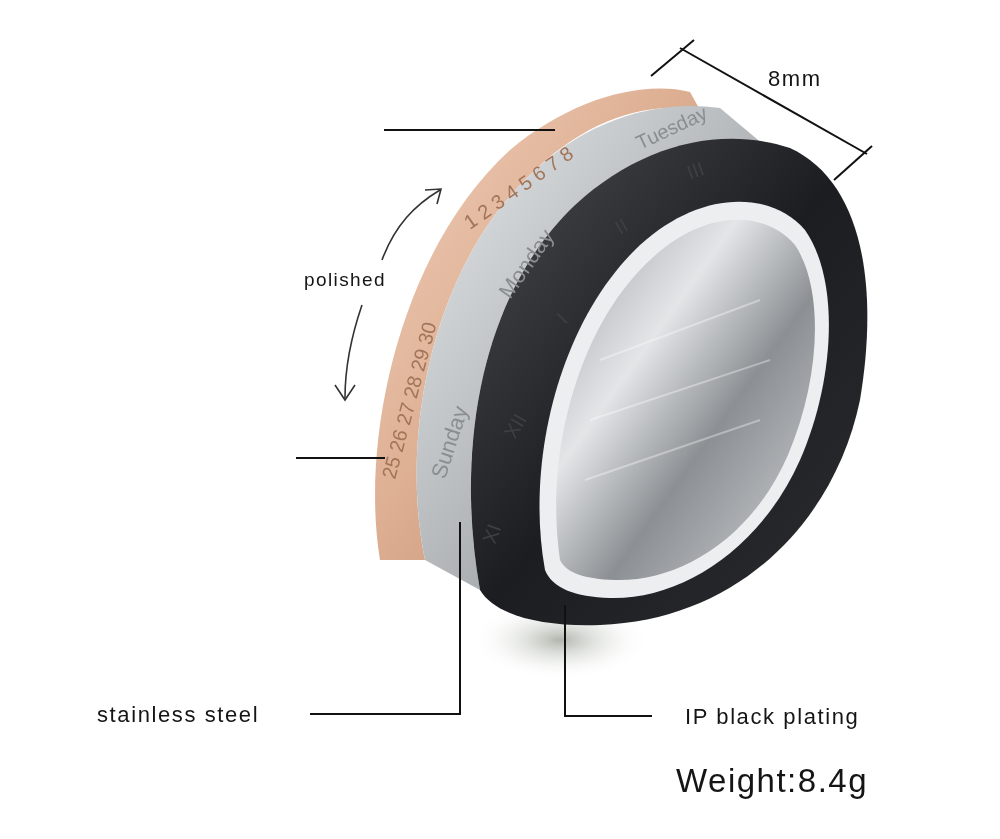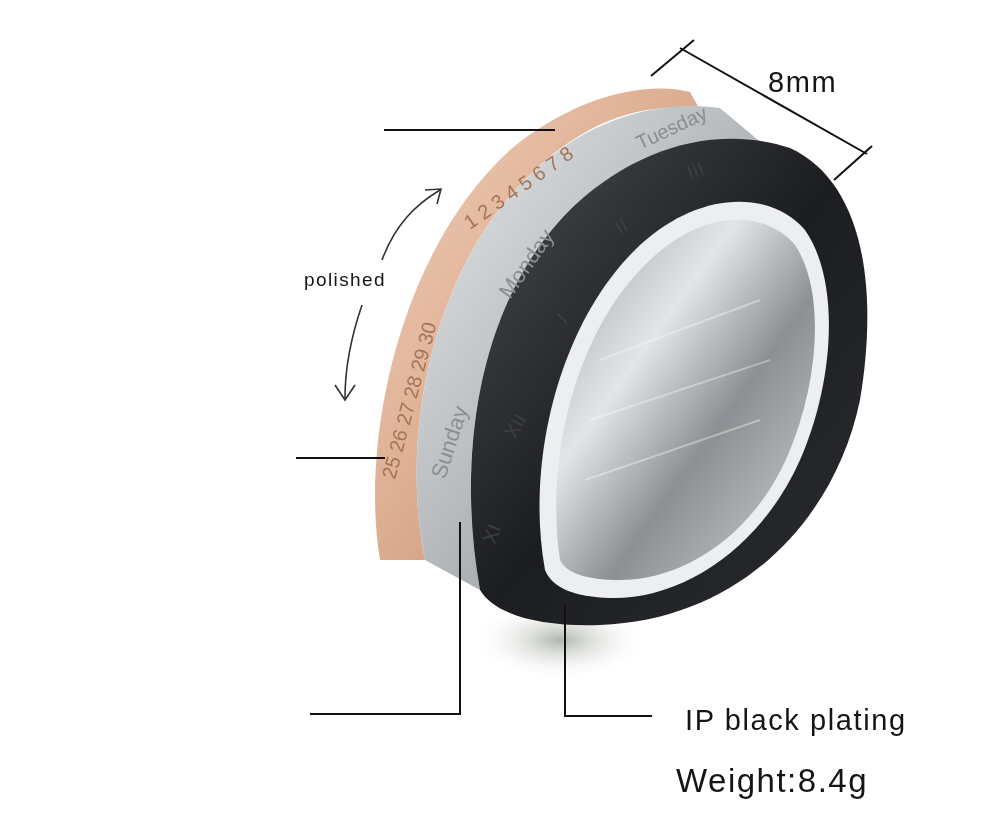--- a/index.html
+++ b/index.html
@@ -1,19 +1,19 @@
 <!DOCTYPE html>
 <html><head>
 <meta charset="utf-8">
 <style>
   html, body { margin:0; padding:0; background:#ffffff; }
   body { width:1000px; height:839px; position:relative; overflow:hidden;
          font-family:"Liberation Sans", "DejaVu Sans", sans-serif; color:#1a1a1a; }
   .stage { position:absolute; left:0; top:0; width:1000px; height:839px; }
-  .label { position:absolute; font-size:29px; letter-spacing:1.6px; line-height:1; white-space:nowrap; color:#151515; }
+  .label { position:absolute; font-size:22px; letter-spacing:1.6px; line-height:1; white-space:nowrap; color:#151515; }
   .label.small { font-size:19px; letter-spacing:1.4px; }
   .label.big { font-size:33px; letter-spacing:1.5px; }
   svg { position:absolute; left:0; top:0; }
 </style>
 </head>
 <body>
 
 <div class="stage">
 
   <svg width="1000" height="839" viewBox="0 0 1000 839">
@@ -96,16 +96,17 @@
 
     <g stroke="#111" stroke-width="2" fill="none">
       <line x1="384" y1="130" x2="555" y2="130"></line>
       <line x1="296" y1="458" x2="385" y2="458"></line>
       <polyline points="310,714 460,714 460,522"></polyline>
       <polyline points="565,605 565,716 652,716"></polyline>
     </g>
   </svg>
 
   <div class="label small" style="left:304px; top:270px;">polished</div>
+  <div class="label" style="left:97px; top:704px;">stainless steel</div>
   <div class="label" style="left:657px; top:706px;margin-left:28px;">IP black plating</div>
   <div class="label" style="left:768px; top:68px;">8mm</div>
   <div class="label big" style="left:676px; top:764px;">Weight:8.4g</div>
 </div>
 
 </body></html>

